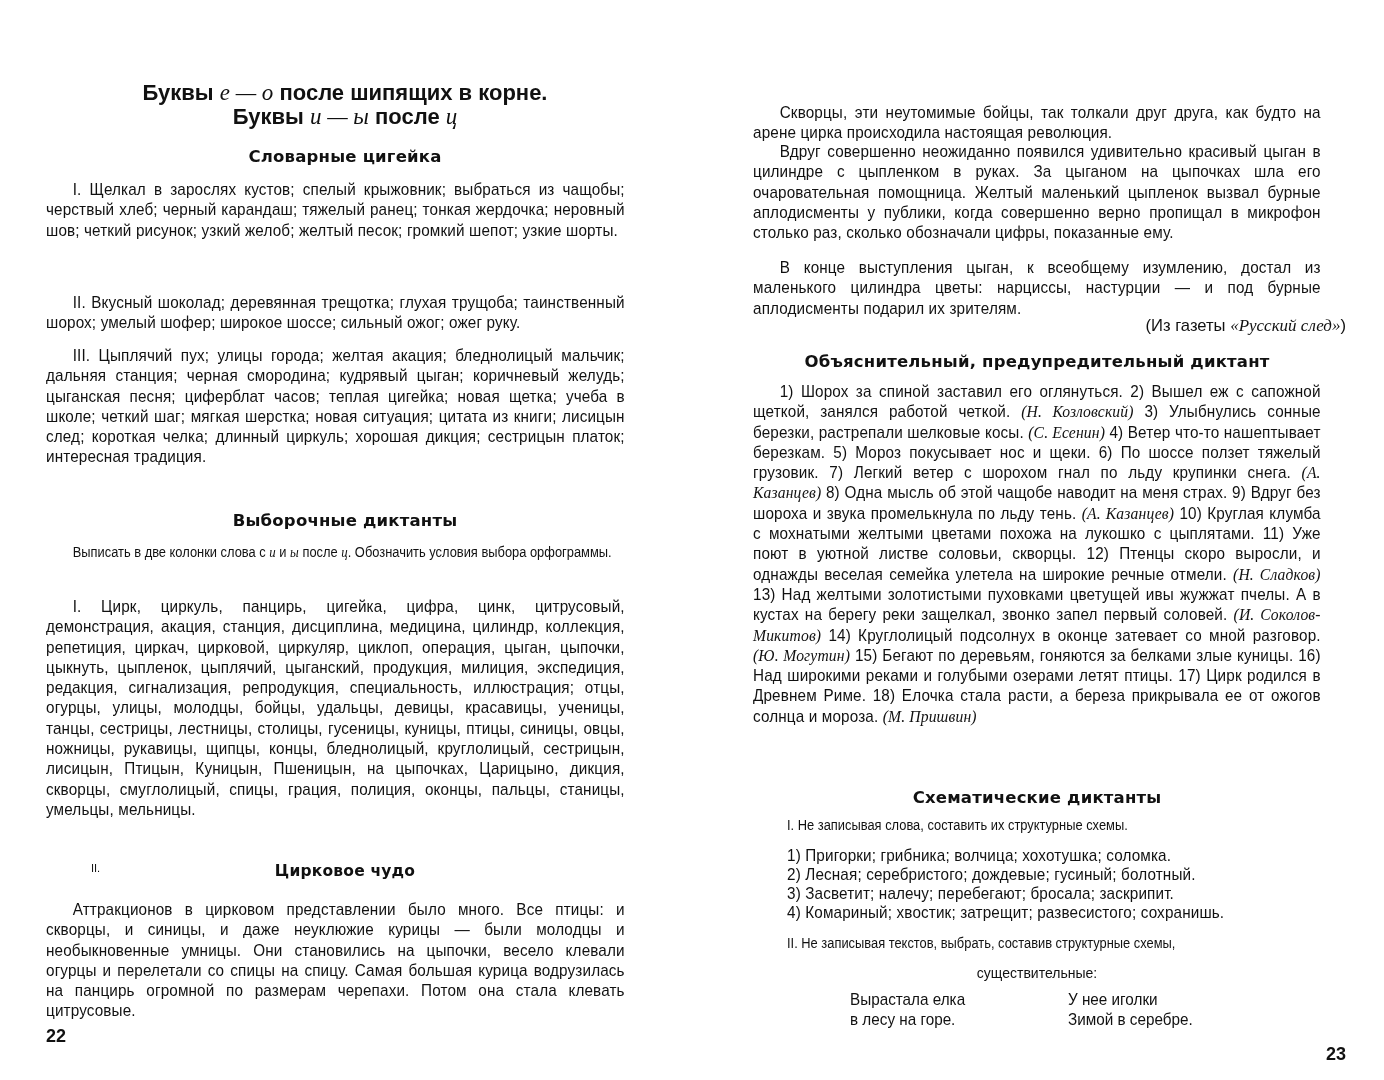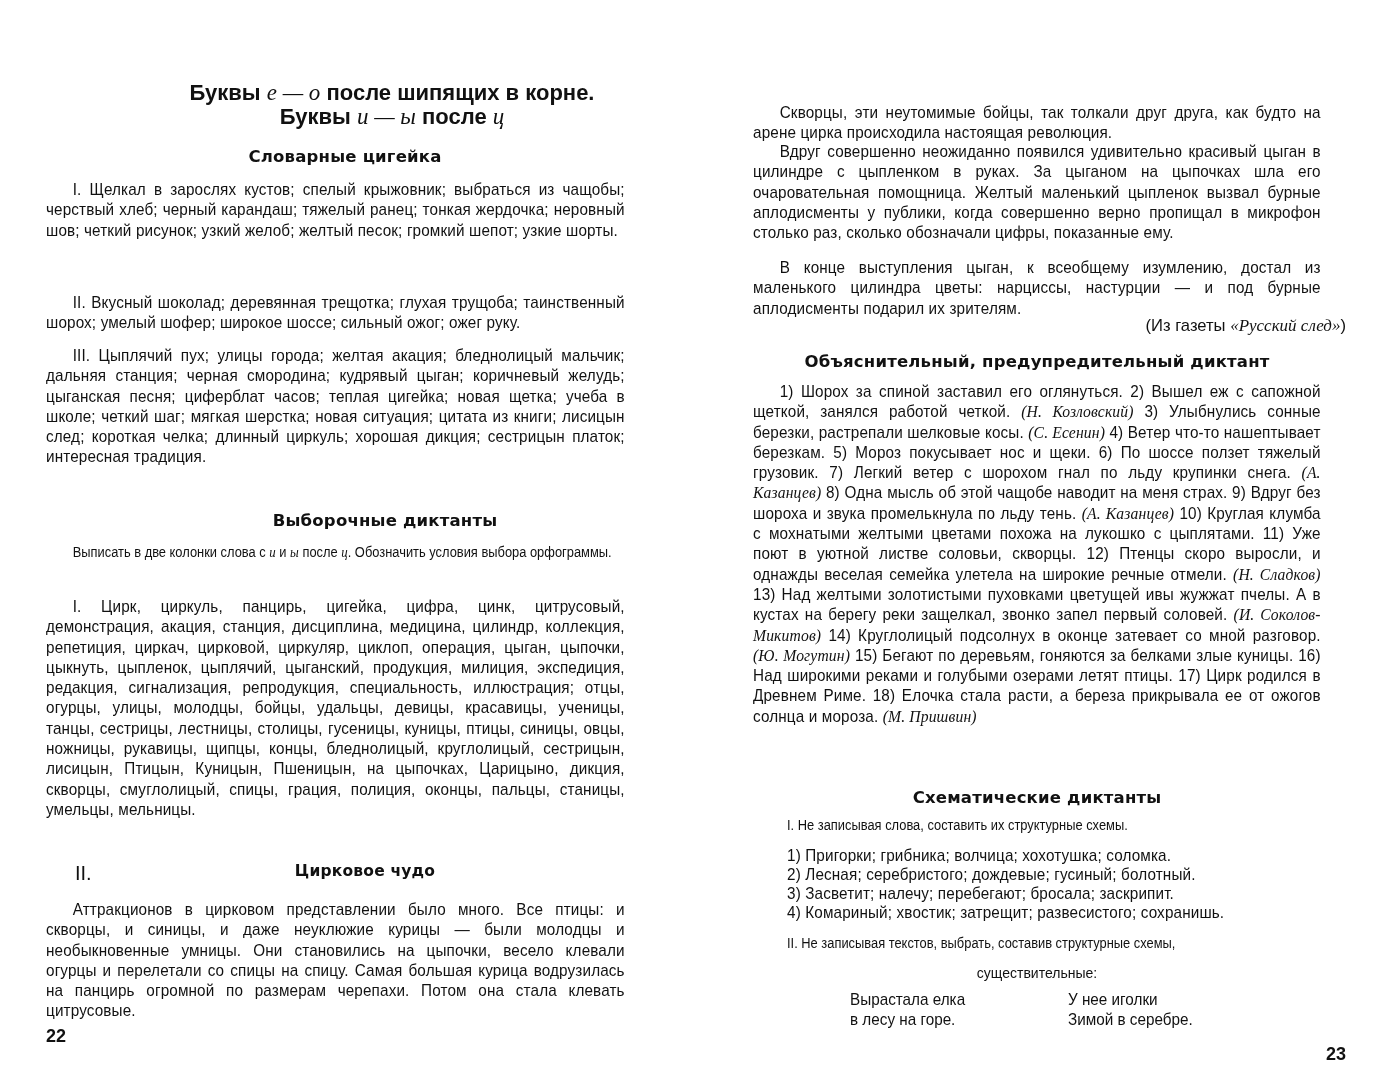--- a/index.html
+++ b/index.html
@@ -7,21 +7,21 @@
          font-family: "Liberation Sans", sans-serif; color: #111; }
   .page { position: absolute; top: 0; height: 1080px; }
   .left { left: 0; width: 690px; }
   .right { left: 690px; width: 694px; }
   .serif { font-family: "Liberation Serif", serif; }
   .body-text { font-family: "Liberation Sans", sans-serif; font-size: 16.6px; line-height: 20.3px;
                text-align: justify; letter-spacing: 0.15px; transform: scaleX(0.92); transform-origin: left top; }
   .para { position: absolute; margin: 0; }
   .indent { text-indent: 29px; }
   .title { position: absolute; left: 0; width: 690px; text-align: center; font-weight: bold;
-           font-size: 22px; line-height: 26px; font-family: "Liberation Sans", sans-serif; padding-left: 47px; }
+           font-size: 22px; line-height: 26px; font-family: "Liberation Sans", sans-serif; }
   .title i { font-family: "Liberation Serif", serif; font-weight: normal; font-style: italic; font-size: 23px; }
   .heading { position: absolute; text-align: center; font-weight: bold; font-size: 16.5px;
              font-family: "DejaVu Sans", sans-serif; letter-spacing: 0.2px; }
   .small-text { font-family: "Liberation Sans", sans-serif; font-size: 14px; line-height: 19px;
                 text-align: justify; transform: scaleX(0.92); transform-origin: left top; }
   .pagenum { position: absolute; font-weight: bold; font-size: 18px; font-family: "Liberation Sans", sans-serif; }
   .cite { font-style: italic; font-family: "Liberation Serif", serif; font-size: 17px; }
   .list-line { display: block; white-space: nowrap; }
   .poem { position: absolute; font-size: 16.6px; line-height: 20px; transform: scaleX(0.92); transform-origin: left top; }
 </style>
@@ -31,28 +31,28 @@
 <div class="page left">
   <div class="title" style="top:80px;"><span>Буквы </span><i>е — о</i><span> после шипящих в корне.</span></div>
   <div class="title" style="top:104px;"><span>Буквы </span><i>и — ы</i><span> после </span><i>ц</i></div>
 
   <div class="heading" style="top:147px; left:0; width:690px;">Словарные цигейка</div>
 
   <p class="para body-text indent" style="top:180px; left:46px; width:629px;">I. Щелкал в зарослях кустов; спелый крыжовник; выбраться из чащобы; черствый хлеб; черный карандаш; тяжелый ранец; тонкая жердочка; неровный шов; четкий рисунок; узкий желоб; желтый песок; громкий шепот; узкие шорты.</p>
   <p class="para body-text indent" style="top:293px; left:46px; width:629px;">II. Вкусный шоколад; деревянная трещотка; глухая трущоба; таинственный шорох; умелый шофер; широкое шоссе; сильный ожог; ожег руку.</p>
   <p class="para body-text indent" style="top:346px; left:46px; width:629px;">III. Цыплячий пух; улицы города; желтая акация; бледнолицый мальчик; дальняя станция; черная смородина; кудрявый цыган; коричневый желудь; цыганская песня; циферблат часов; теплая цигейка; новая щетка; учеба в школе; четкий шаг; мягкая шерстка; новая ситуация; цитата из книги; лисицын след; короткая челка; длинный циркуль; хорошая дикция; сестрицын платок; интересная традиция.</p>
 
-  <div class="heading" style="top:511px; left:0; width:690px;margin-left:40px;">Выборочные диктанты</div>
+  <div class="heading" style="top:511px; left:0; width:690px;">Выборочные диктанты</div>
 
   <p class="para small-text indent" style="top:543px; left:46px; width:629px;"><span>Выписать в две колонки слова с </span><i class="serif">и</i><span> и </span><i class="serif">ы</i><span> после </span><i class="serif">ц</i><span>. Обозначить условия выбора орфограммы.</span></p>
 
   <p class="para body-text indent" style="top:597px; left:46px; width:629px;">I. Цирк, циркуль, панцирь, цигейка, цифра, цинк, цитрусовый, демонстрация, акация, станция, дисциплина, медицина, цилиндр, коллекция, репетиция, циркач, цирковой, циркуляр, циклоп, операция, цыган, цыпочки, цыкнуть, цыпленок, цыплячий, цыганский, продукция, милиция, экспедиция, редакция, сигнализация, репродукция, специальность, иллюстрация; отцы, огурцы, улицы, молодцы, бойцы, удальцы, девицы, красавицы, ученицы, танцы, сестрицы, лестницы, столицы, гусеницы, куницы, птицы, синицы, овцы, ножницы, рукавицы, щипцы, концы, бледнолицый, круглолицый, сестрицын, лисицын, Птицын, Куницын, Пшеницын, на цыпочках, Царицыно, дикция, скворцы, смуглолицый, спицы, грация, полиция, оконцы, пальцы, станицы, умельцы, мельницы.</p>
 
-  <div style="position:absolute; top:862px; left:75px; font-size:20px;">II.</div>
-  <div class="heading" style="top:862px; left:0; width:690px; font-size:15.5px;padding-left:20px;">Цирковое чудо</div>
+  <div style="position:absolute; top:862px; left:91px; font-size:11px;">II.</div>
+  <div class="heading" style="top:862px; left:0; width:690px; font-size:15.5px;">Цирковое чудо</div>
 
   <p class="para body-text indent" style="top:900px; left:46px; width:629px;">Аттракционов в цирковом представлении было много. Все птицы: и скворцы, и синицы, и даже неуклюжие курицы — были молодцы и необыкновенные умницы. Они становились на цыпочки, весело клевали огурцы и перелетали со спицы на спицу. Самая большая курица водрузилась на панцирь огромной по размерам черепахи. Потом она стала клевать цитрусовые.</p>
 
   <div class="pagenum" style="top:1026px; left:46px;">22</div>
 </div>
 
 <div class="page right">
   <p class="para body-text indent" style="top:103px; left:63px; width:617px;">Скворцы, эти неутомимые бойцы, так толкали друг друга, как будто на арене цирка происходила настоящая революция.</p>
   <p class="para body-text indent" style="top:142px; left:63px; width:617px;">Вдруг совершенно неожиданно появился удивительно красивый цыган в цилиндре с цыпленком в руках. За цыганом на цыпочках шла его очаровательная помощница. Желтый маленький цыпленок вызвал бурные аплодисменты у публики, когда совершенно верно пропищал в микрофон столько раз, сколько обозначали цифры, показанные ему.</p>
   <p class="para body-text indent" style="top:258px; left:63px; width:617px;">В конце выступления цыган, к всеобщему изумлению, достал из маленького цилиндра цветы: нарциссы, настурции — и под бурные аплодисменты подарил их зрителям.</p>

